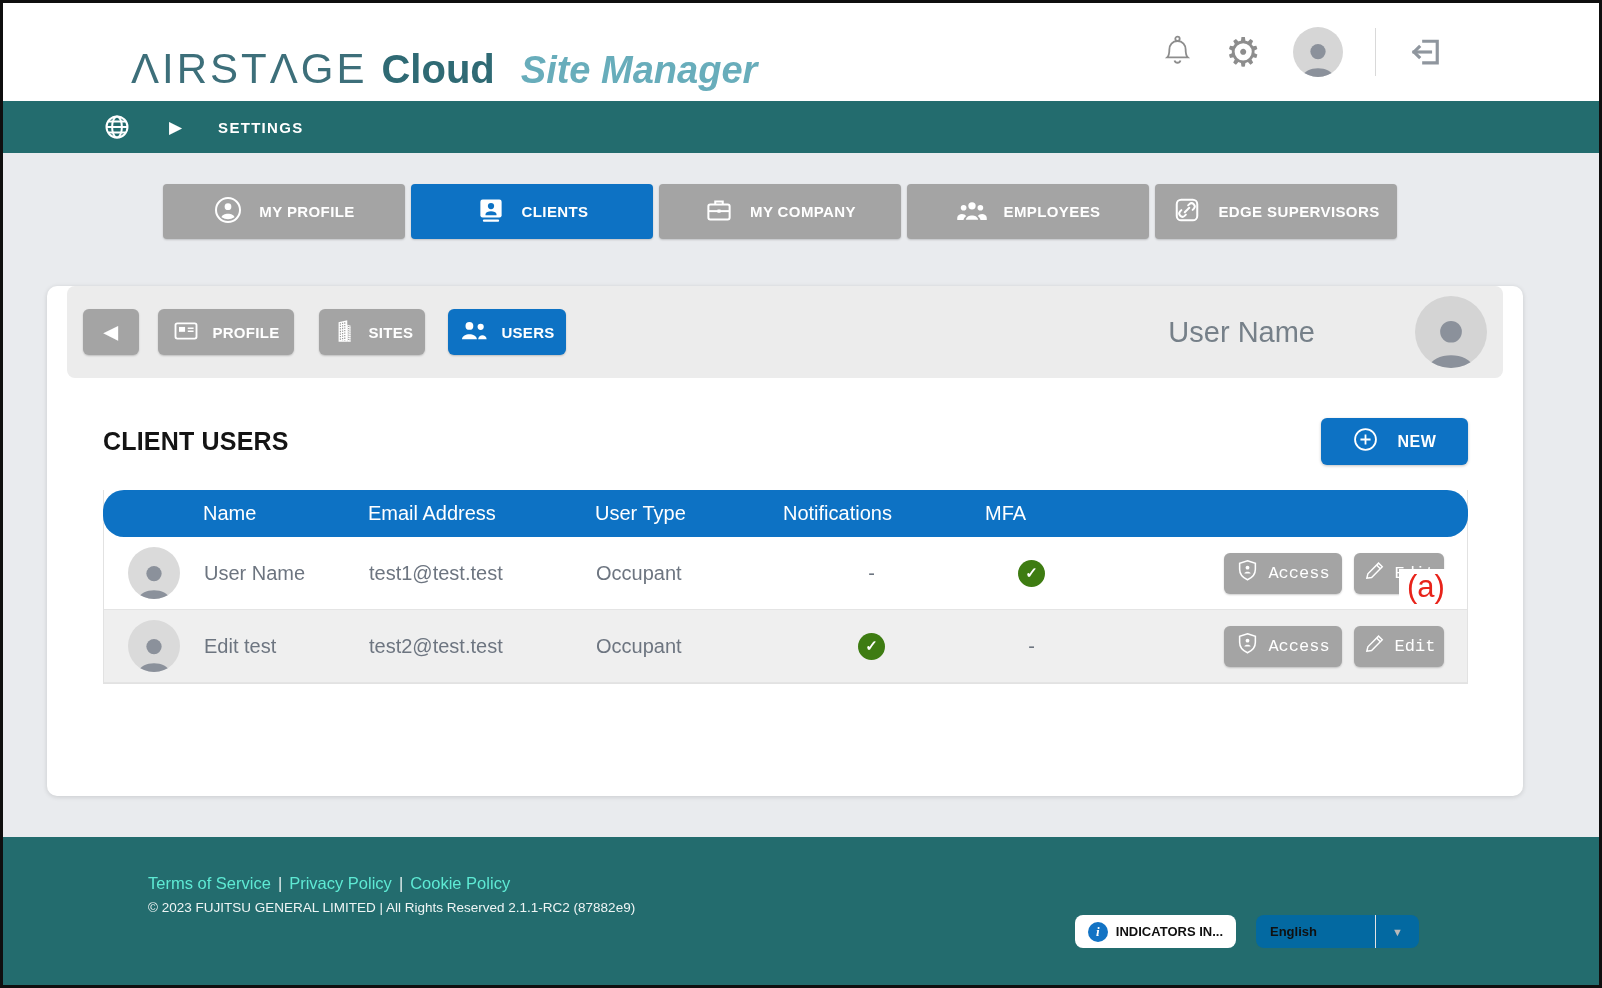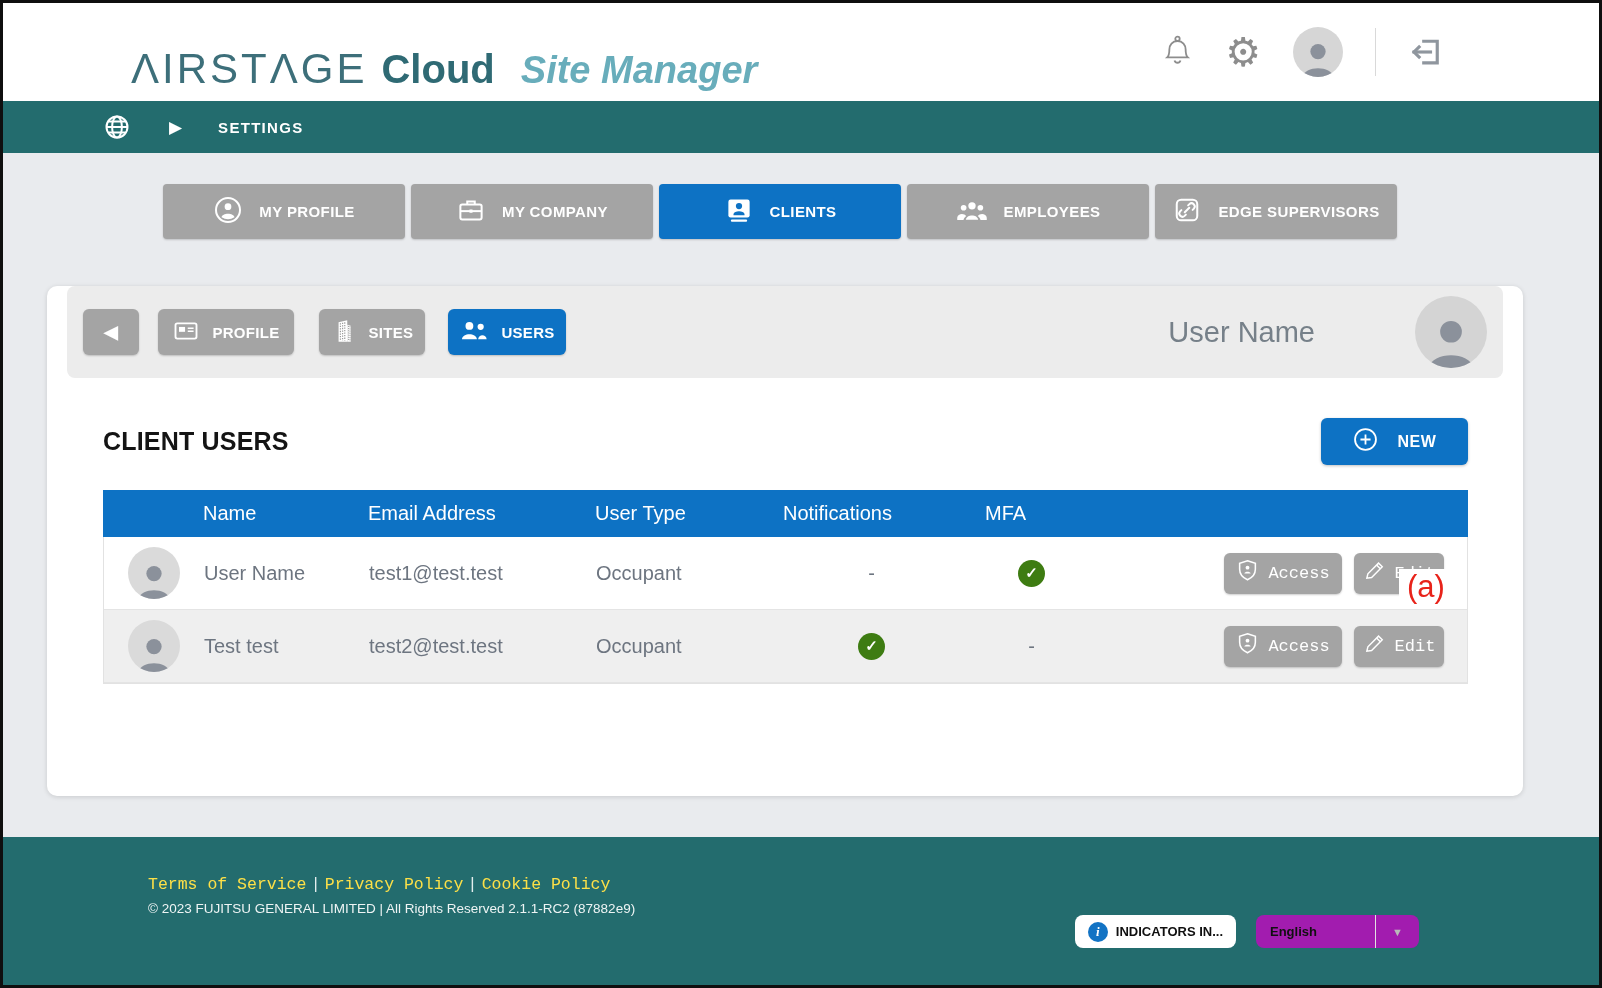--- a/index.html
+++ b/index.html
@@ -40,46 +40,46 @@
   .subnav-user { margin-left:auto; display:flex; align-items:center; }
   .subnav-username { font-size:29px; color:#768089; margin-right:100px; }
   .subnav-avatar { width:72px; height:72px; border-radius:50%; background:#d4d4d4; display:flex; align-items:flex-end; justify-content:center; overflow:hidden; }
 
   .content-head { display:flex; align-items:center; justify-content:space-between; padding:40px 55px 0 56px; }
   .page-title { font-size:25px; font-weight:800; color:#141414; letter-spacing:.2px; }
   .new-btn { width:147px; height:47px; background:#0d72c4; border:none; border-radius:6px; color:#fff; font-size:16px; font-weight:700; letter-spacing:.6px; display:flex; align-items:center; justify-content:center; gap:18px; cursor:pointer; box-shadow:0 1px 3px rgba(0,0,0,.25); font-family:inherit; }
 
   .table { margin:25px 55px 0 56px; width:1365px; border:1px solid #e2e2e2; border-top:none; }
   .trow { display:grid; grid-template-columns:100px 165px 227px 188px 175px 145px 1fr; align-items:center; }
-  .thead { background:#0d72c4; height:47px; color:#fff; font-size:20px; font-weight:400; margin:0 -1px; }
+  .thead { background:#0d72c4; height:47px; color:#fff; font-size:20px; font-weight:400; margin:0 -1px;border-radius:21px; }
   .tbody-row { height:73px; background:#fff; border-bottom:1px solid #e4e4e4; font-size:20px; color:#6d7580; }
   .tbody-row.alt { background:#efefef; }
   .cell-center { text-align:center; }
   .mfa-head { padding-left:27px; }
   .row-avatar-wrap { display:flex; justify-content:center; }
   .row-avatar { width:52px; height:52px; border-radius:50%; background:#dadada; display:flex; align-items:flex-end; justify-content:center; overflow:hidden; }
   .check-badge { display:inline-flex; width:27px; height:27px; border-radius:50%; background:#3e7c12; color:#fff; font-size:15px; font-weight:700; align-items:center; justify-content:center; }
   .actions { display:flex; justify-content:flex-end; gap:12px; padding-right:23px;font-family:Liberation Mono, monospace; }
   .action-btn { height:41px; border:none; border-radius:6px; background:#a4a4a4; color:#fff; font-size:17px; display:flex; align-items:center; justify-content:center; gap:9px; cursor:pointer; font-family:inherit; box-shadow:0 1px 2px rgba(0,0,0,.2); }
   .access-btn { width:118px; }
   .edit-btn { width:90px; }
 
   .annotation-a { position:absolute; left:1396px; top:566px; background:#fff; color:#e8231a; font-size:31px; padding:0 8px 3px; z-index:6; line-height:1.15; }
 
   
   .footer { height:149px; background:#236c6e; color:#fff; padding:24px 0 0 145px; position:relative; }
   .footer-company { font-size:27px; font-weight:700; letter-spacing:.3px; }
   .footer-links { margin-top:13px; font-size:16.5px; }
-  .footer-links a { color:#fde047; text-decoration:none; cursor:pointer;font-family:Liberation Mono, monospace; }
+  .footer-links a { color:#5eead4; text-decoration:none; cursor:pointer; }
   .link-sep { margin:0 7px; color:#e3eeee; }
   .footer-copy { margin-top:7px; font-size:13.5px; color:#eef4f4; }
   .footer-right { position:absolute; right:180px; bottom:38px; display:flex; gap:20px; }
   .indicators-btn { height:33px; background:#fff; border:none; border-radius:8px; display:flex; align-items:center; gap:8px; padding:0 13px; font-size:13px; font-weight:800; color:#101010; cursor:pointer; font-family:inherit; }
   .info-circle { width:20px; height:20px; border-radius:50%; background:#1273c4; color:#fff; font-size:13px; font-weight:800; font-style:italic; display:flex; align-items:center; justify-content:center; font-family:"Liberation Serif", serif; }
-  .lang-select { width:163px; height:33px; background:#a21caf; border-radius:8px; display:flex; align-items:center; cursor:pointer; overflow:hidden; }
+  .lang-select { width:163px; height:33px; background:#0369a1; border-radius:8px; display:flex; align-items:center; cursor:pointer; overflow:hidden; }
   .lang-label { font-size:13px; font-weight:800; color:#101010; padding-left:14px; flex:1; }
   .lang-chevron { width:44px; height:100%; border-left:1px solid #e2e2e2; display:flex; align-items:center; justify-content:center; color:#b9b9b9; font-size:11px; }
 </style>
 </head>
 <body>
 
 <div class="screen">
 
   <div class="top-header">
     <div class="logo">
@@ -131,41 +131,41 @@
       <div class="tab">
         <span>
           <svg viewBox="0 0 24 24" width="30" height="30">
             <circle cx="12" cy="12" r="9.6" fill="none" stroke="#fff" stroke-width="1.6"></circle>
             <circle cx="12" cy="9.3" r="2.7" fill="#fff"></circle>
             <path d="M6.8 17.8c.6-3.8 9.8-3.8 10.4 0a9.6 9.6 0 01-10.4 0z" fill="#fff"></path>
           </svg>
         </span>
         <span>MY PROFILE</span>
       </div>
+      <div class="tab active">
+        <span>
+          <svg viewBox="0 0 24 24" width="30" height="30">
+            <rect x="3.5" y="3.5" width="17" height="14.5" rx="1.8" fill="#fff"></rect>
+            <circle cx="12" cy="8.8" r="2.5" fill="#0d72c4"></circle>
+            <path d="M7.6 15.2c.5-3 8.3-3 8.8 0v.9H7.6z" fill="#0d72c4"></path>
+            <rect x="5.5" y="19.5" width="13" height="1.9" rx=".9" fill="#fff"></rect>
+          </svg>
+        </span>
+        <span>CLIENTS</span>
+      </div>
       <div class="tab">
         <span>
           <svg viewBox="0 0 24 24" width="30" height="30" fill="none" stroke="#fff" stroke-width="1.6">
             <rect x="3.5" y="7.5" width="17" height="12" rx="1.5"></rect>
             <path d="M9 7.5V5.2h6v2.3"></path>
             <path d="M3.5 12.9h17"></path>
             <rect x="10.8" y="11.6" width="2.4" height="2.6" fill="#fff" stroke="none"></rect>
           </svg>
         </span>
         <span>MY COMPANY</span>
-      </div>
-      <div class="tab active">
-        <span>
-          <svg viewBox="0 0 24 24" width="30" height="30">
-            <rect x="3.5" y="3.5" width="17" height="14.5" rx="1.8" fill="#fff"></rect>
-            <circle cx="12" cy="8.8" r="2.5" fill="#0d72c4"></circle>
-            <path d="M7.6 15.2c.5-3 8.3-3 8.8 0v.9H7.6z" fill="#0d72c4"></path>
-            <rect x="5.5" y="19.5" width="13" height="1.9" rx=".9" fill="#fff"></rect>
-          </svg>
-        </span>
-        <span>CLIENTS</span>
       </div>
       <div class="tab">
         <span>
           <svg viewBox="0 0 26 20" width="32" height="25" fill="#fff">
             <circle cx="6.2" cy="7.8" r="2.3"></circle>
             <circle cx="19.8" cy="7.8" r="2.3"></circle>
             <circle cx="13" cy="6.2" r="3"></circle>
             <path d="M8 17.5c.5-4.6 9.5-4.6 10 0z"></path>
             <path d="M1 15.8c.4-3.6 5.6-3.9 7.3-1.4-1.3 1-2 2-2.2 3.4H1z"></path>
             <path d="M25 15.8c-.4-3.6-5.6-3.9-7.3-1.4 1.3 1 2 2 2.2 3.4H25z"></path>
@@ -307,21 +307,21 @@
 
         <div class="trow tbody-row alt">
           <span class="row-avatar-wrap">
             <span class="row-avatar">
               <svg viewBox="0 0 24 22" width="44" height="40">
                 <circle cx="12" cy="8" r="4.2" fill="#8b919b"></circle>
                 <path d="M3.5 22c.9-6.5 16.1-6.5 17 0z" fill="#8b919b"></path>
               </svg>
             </span>
           </span>
-          <span>Test test</span>
+          <span>Edit test</span>
           <span>test2@test.test</span>
           <span>Occupant</span>
           <span class="cell-center">
             <span class="check-badge">✓</span>
           </span>
           <span class="cell-center">-</span>
           <span class="actions">
             <button class="action-btn access-btn">
               <span>
                 <svg viewBox="0 0 24 24" width="23" height="25">

